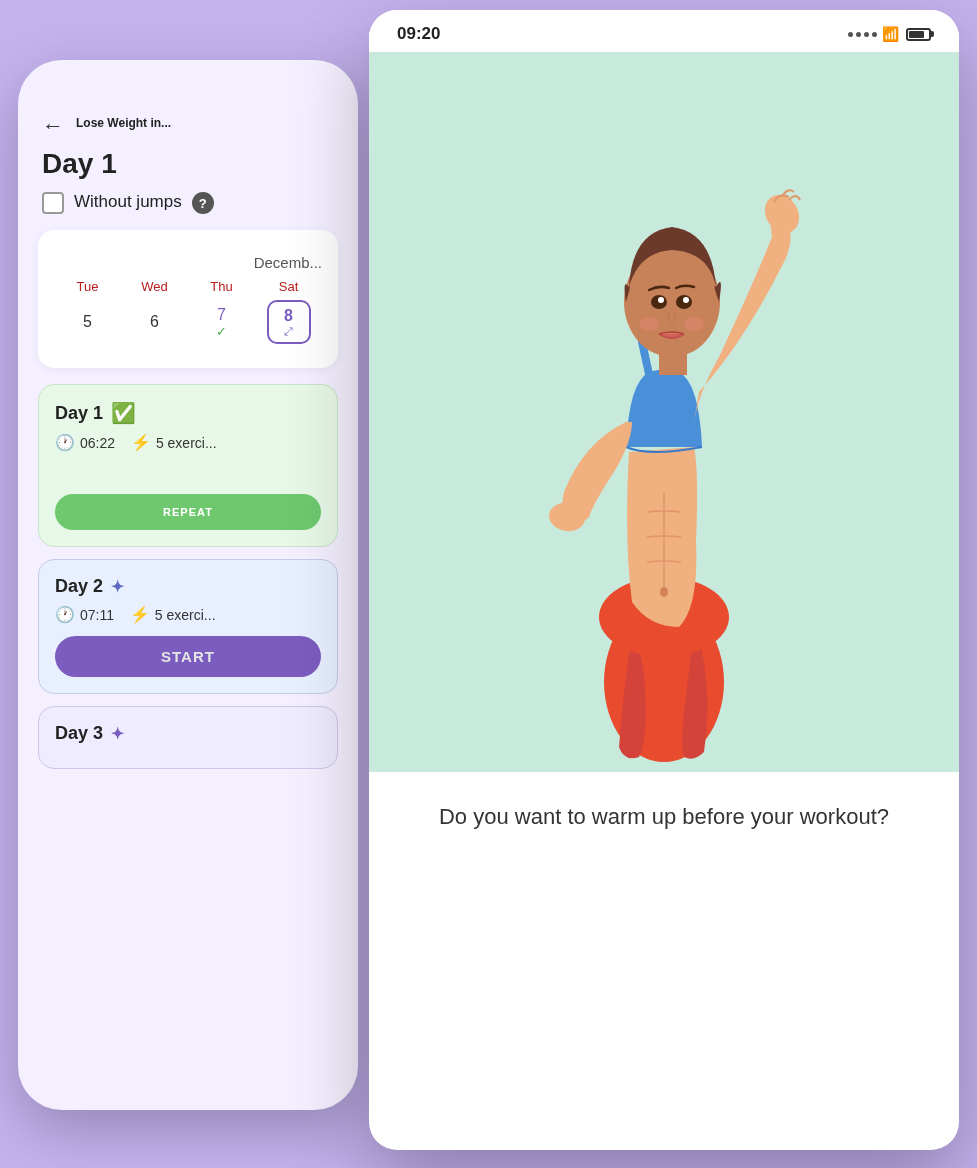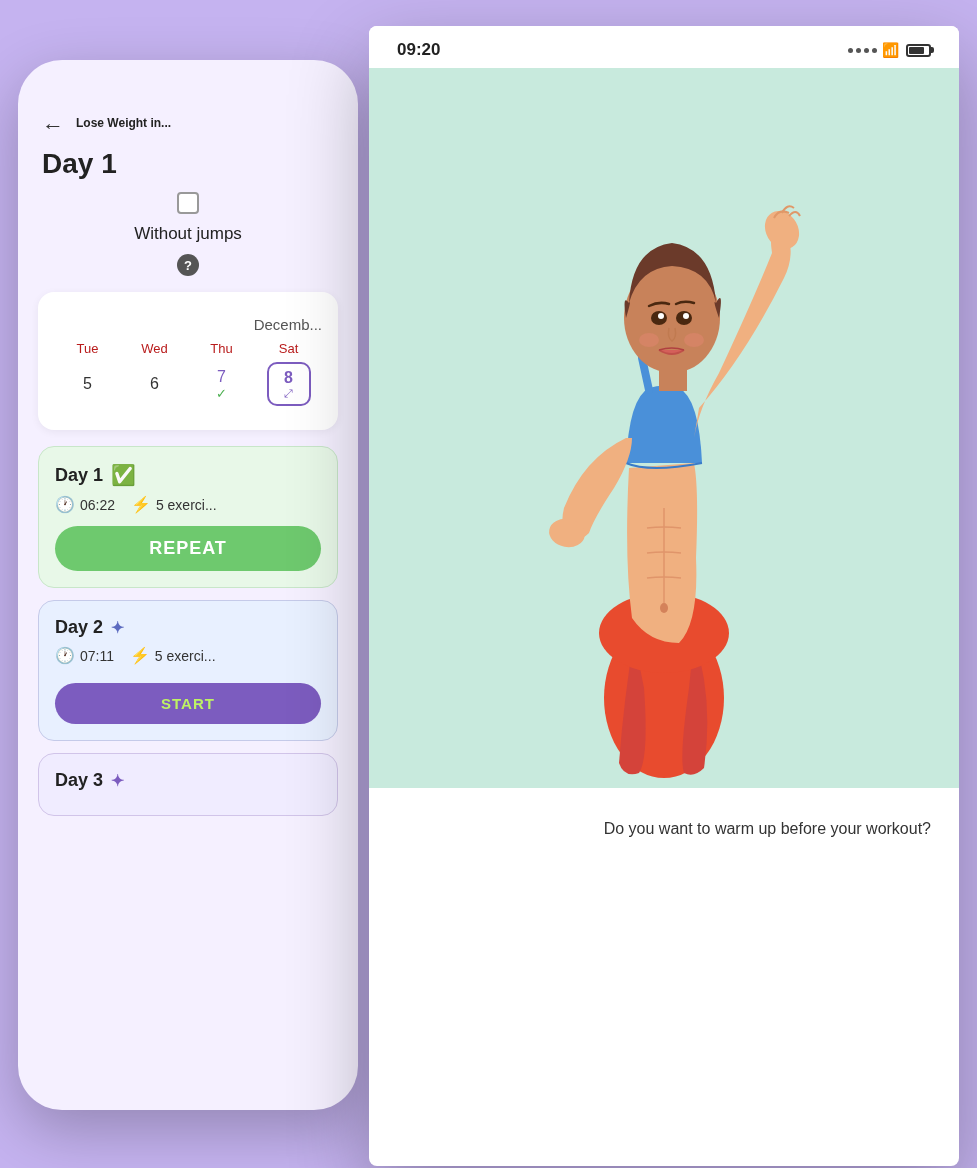--- a/index.html
+++ b/index.html
@@ -73,25 +73,23 @@
       font-size: 28px;
       font-weight: 700;
       color: #222;
       margin-bottom: 12px;
       padding: 0 4px;
     }
 
     
     .without-jumps-row {
       display: flex;
-      align-items: center;
       gap: 10px;
       margin-bottom: 16px;
       padding: 0 4px;
-      flex-direction: column;
     }
     .checkbox-square {
       width: 22px;
       height: 22px;
       border: 2px solid #999;
       border-radius: 4px;
       background: white;
     }
     .without-jumps-text {
       font-size: 17px;
@@ -229,48 +227,48 @@
       color: #7c5cbf;
     }
 
     .repeat-btn {
       background: #6ec96e;
       color: white;
       border: none;
       border-radius: 30px;
       padding: 12px;
       width: 100%;
-      font-size: 18px;
+      font-size: 11px;
       font-weight: 700;
       letter-spacing: 1px;
       cursor: pointer;
+      margin-top: 30px;
     }
     .start-btn {
       background: #7c5cbf;
-      color: #bef264;
+      color: #e5e5e5;
       border: none;
       border-radius: 30px;
       padding: 12px;
       width: 100%;
       font-size: 15px;
       font-weight: 700;
       letter-spacing: 1px;
       cursor: pointer;
-      margin-top: 6px;
     }
 
     
     .phone-front {
       position: absolute;
       right: 18px;
-      top: 26px;
+      top: 10px;
       width: 590px;
       height: 1140px;
       background: white;
-      border-radius: 8px;
+      border-radius: 28px;
       box-shadow: 0 30px 80px rgba(0,0,0,0.3);
       overflow: hidden;
       z-index: 2;
     }
 
     
     .status-bar {
       display: flex;
       justify-content: space-between;
       align-items: center;
@@ -376,25 +374,24 @@
       overflow: hidden;
     }
 
     
     .bottom-card {
       background: white;
       padding: 30px 28px;
       text-align: center;
     }
     .warmup-question {
-      font-size: 16px;
+      font-size: 22px;
       color: #333;
       line-height: 1.4;
       font-weight: 400;
-      text-align: right;
     }
 
     
     .front-notch {
       position: absolute;
       top: 0;
       left: 50%;
       transform: translateX(-50%);
       width: 170px;
       height: 32px;

